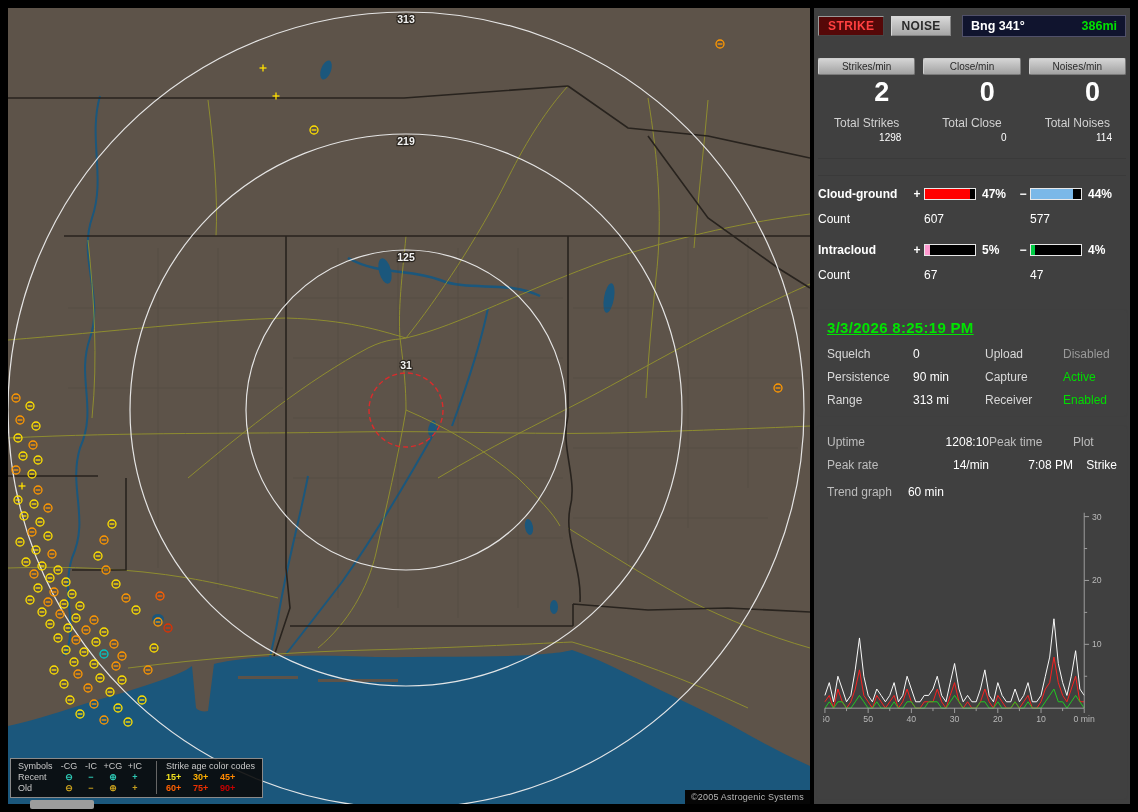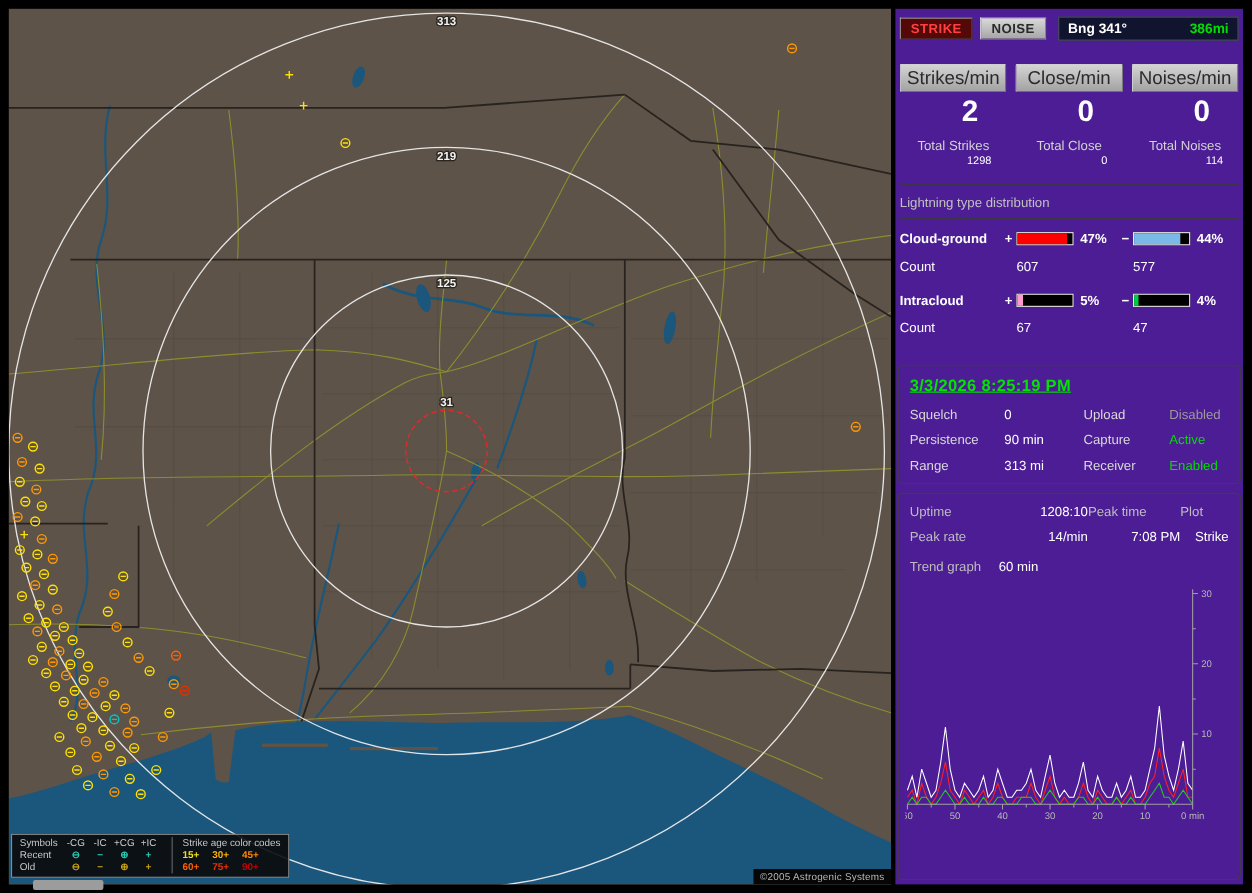--- a/index.html
+++ b/index.html
@@ -20,37 +20,37 @@
   .lg-row{display:flex;align-items:center;height:11px;}
   .lg-name{width:40px;color:#c8c8c8;}
   .lg-c{width:22px;text-align:center;font-weight:bold;}
   #lg-head span{color:#c8c8c8;font-weight:normal;}
   .lg-age{border-left:1px solid #666;padding-left:9px;}
   .lg-age-title{color:#c8c8c8;height:11px;}
   .lg-a{width:27px;font-weight:bold;}
   .chip{position:absolute;left:30px;top:800px;width:64px;height:9px;background:#9c9c9c;border-radius:2px;}
 
   
-  .panel{position:absolute;left:814px;top:8px;width:316px;height:796px;background:#4c1d95;color:#fff;
+  .panel{position:absolute;left:814px;top:8px;width:316px;height:796px;background:#404040;color:#fff;
          font-size:12px;box-sizing:border-box;padding:4px 2px;display:flex;flex-direction:column;}
   .topbar{display:flex;align-items:center;height:24px;padding:0 2px;margin-top:2px;}
   .btn-strike{border:1px outset #9a9a9a;background:#550808;color:#ff4040;font-weight:bold;font-size:12px;
               padding:2px 9px;letter-spacing:.4px;cursor:pointer;font-family:inherit;}
   .btn-noise{border:1px outset #d8d8d8;background:linear-gradient(#d8d8d8,#a6a6a6);color:#2a2a2a;
              font-weight:bold;font-size:12px;padding:2px 9px;margin-left:7px;letter-spacing:.4px;
              cursor:pointer;font-family:inherit;}
   .bng-box{margin-left:auto;display:flex;justify-content:space-between;align-items:center;width:146px;
            height:20px;padding:0 8px;background:#10142e;border:1px solid #50506a;}
   .bng-label{color:#fff;font-weight:bold;font-size:12.5px;}
   .bng-value{color:#00e000;font-weight:bold;font-size:12.5px;}
 
   .g3{display:grid;grid-template-columns:1fr 1fr 1fr;gap:8px;padding:0 2px;}
   .rate-btn-row{margin-top:20px;}
   .rate-btn{border:1px outset #cfcfcf;background:linear-gradient(#d4d4d4,#a2a2a2);color:#2a2a2a;
-            font-size:17px;padding:2px 0;text-align:center;border-radius:2px;cursor:pointer;font-family:inherit;}
+            font-size:10px;padding:2px 0;text-align:center;border-radius:2px;cursor:pointer;font-family:inherit;}
   .rate-num{text-align:right;padding-right:26px;font-size:27px;font-weight:bold;margin-top:2px;}
   .tot-lab{color:#d2d2d2;text-align:center;margin-top:8px;}
   .tot-val{text-align:right;padding-right:14px;margin-top:2px;font-size:10px;}
 
   .sep{border-top:1px solid #3a3a3a;margin:15px 2px 9px;}
   .dist-title{color:#c0c0c0;padding:0 2px;}
   .dist-sep{border-top:1px solid #3a3a3a;margin:7px 2px 11px;}
   .dist-row{display:grid;grid-template-columns:92px 14px 54px 38px 14px 54px 34px;align-items:center;
             padding:0 2px;margin-bottom:11px;}
   .count-row{margin-bottom:17px;}
@@ -573,21 +573,20 @@
     <div class="tot-lab">Total Close</div>
     <div class="tot-lab">Total Noises</div>
   </div>
   <div class="g3">
     <div class="tot-val">1298</div>
     <div class="tot-val">0</div>
     <div class="tot-val">114</div>
   </div>
 
   <div class="sep"></div>
-  <div class="dist-title">Lightning type distribution</div>
   <div class="dist-sep"></div>
 
   <div class="dist-row">
     <span class="d-label">Cloud-ground</span>
     <span class="d-sign">+</span>
     <span class="d-bar">
         <i style="width: 89.3%; background: rgb(255, 0, 0);"></i>
       </span>
     <span class="d-pct">47%</span>
     <span class="d-sign">−</span>

